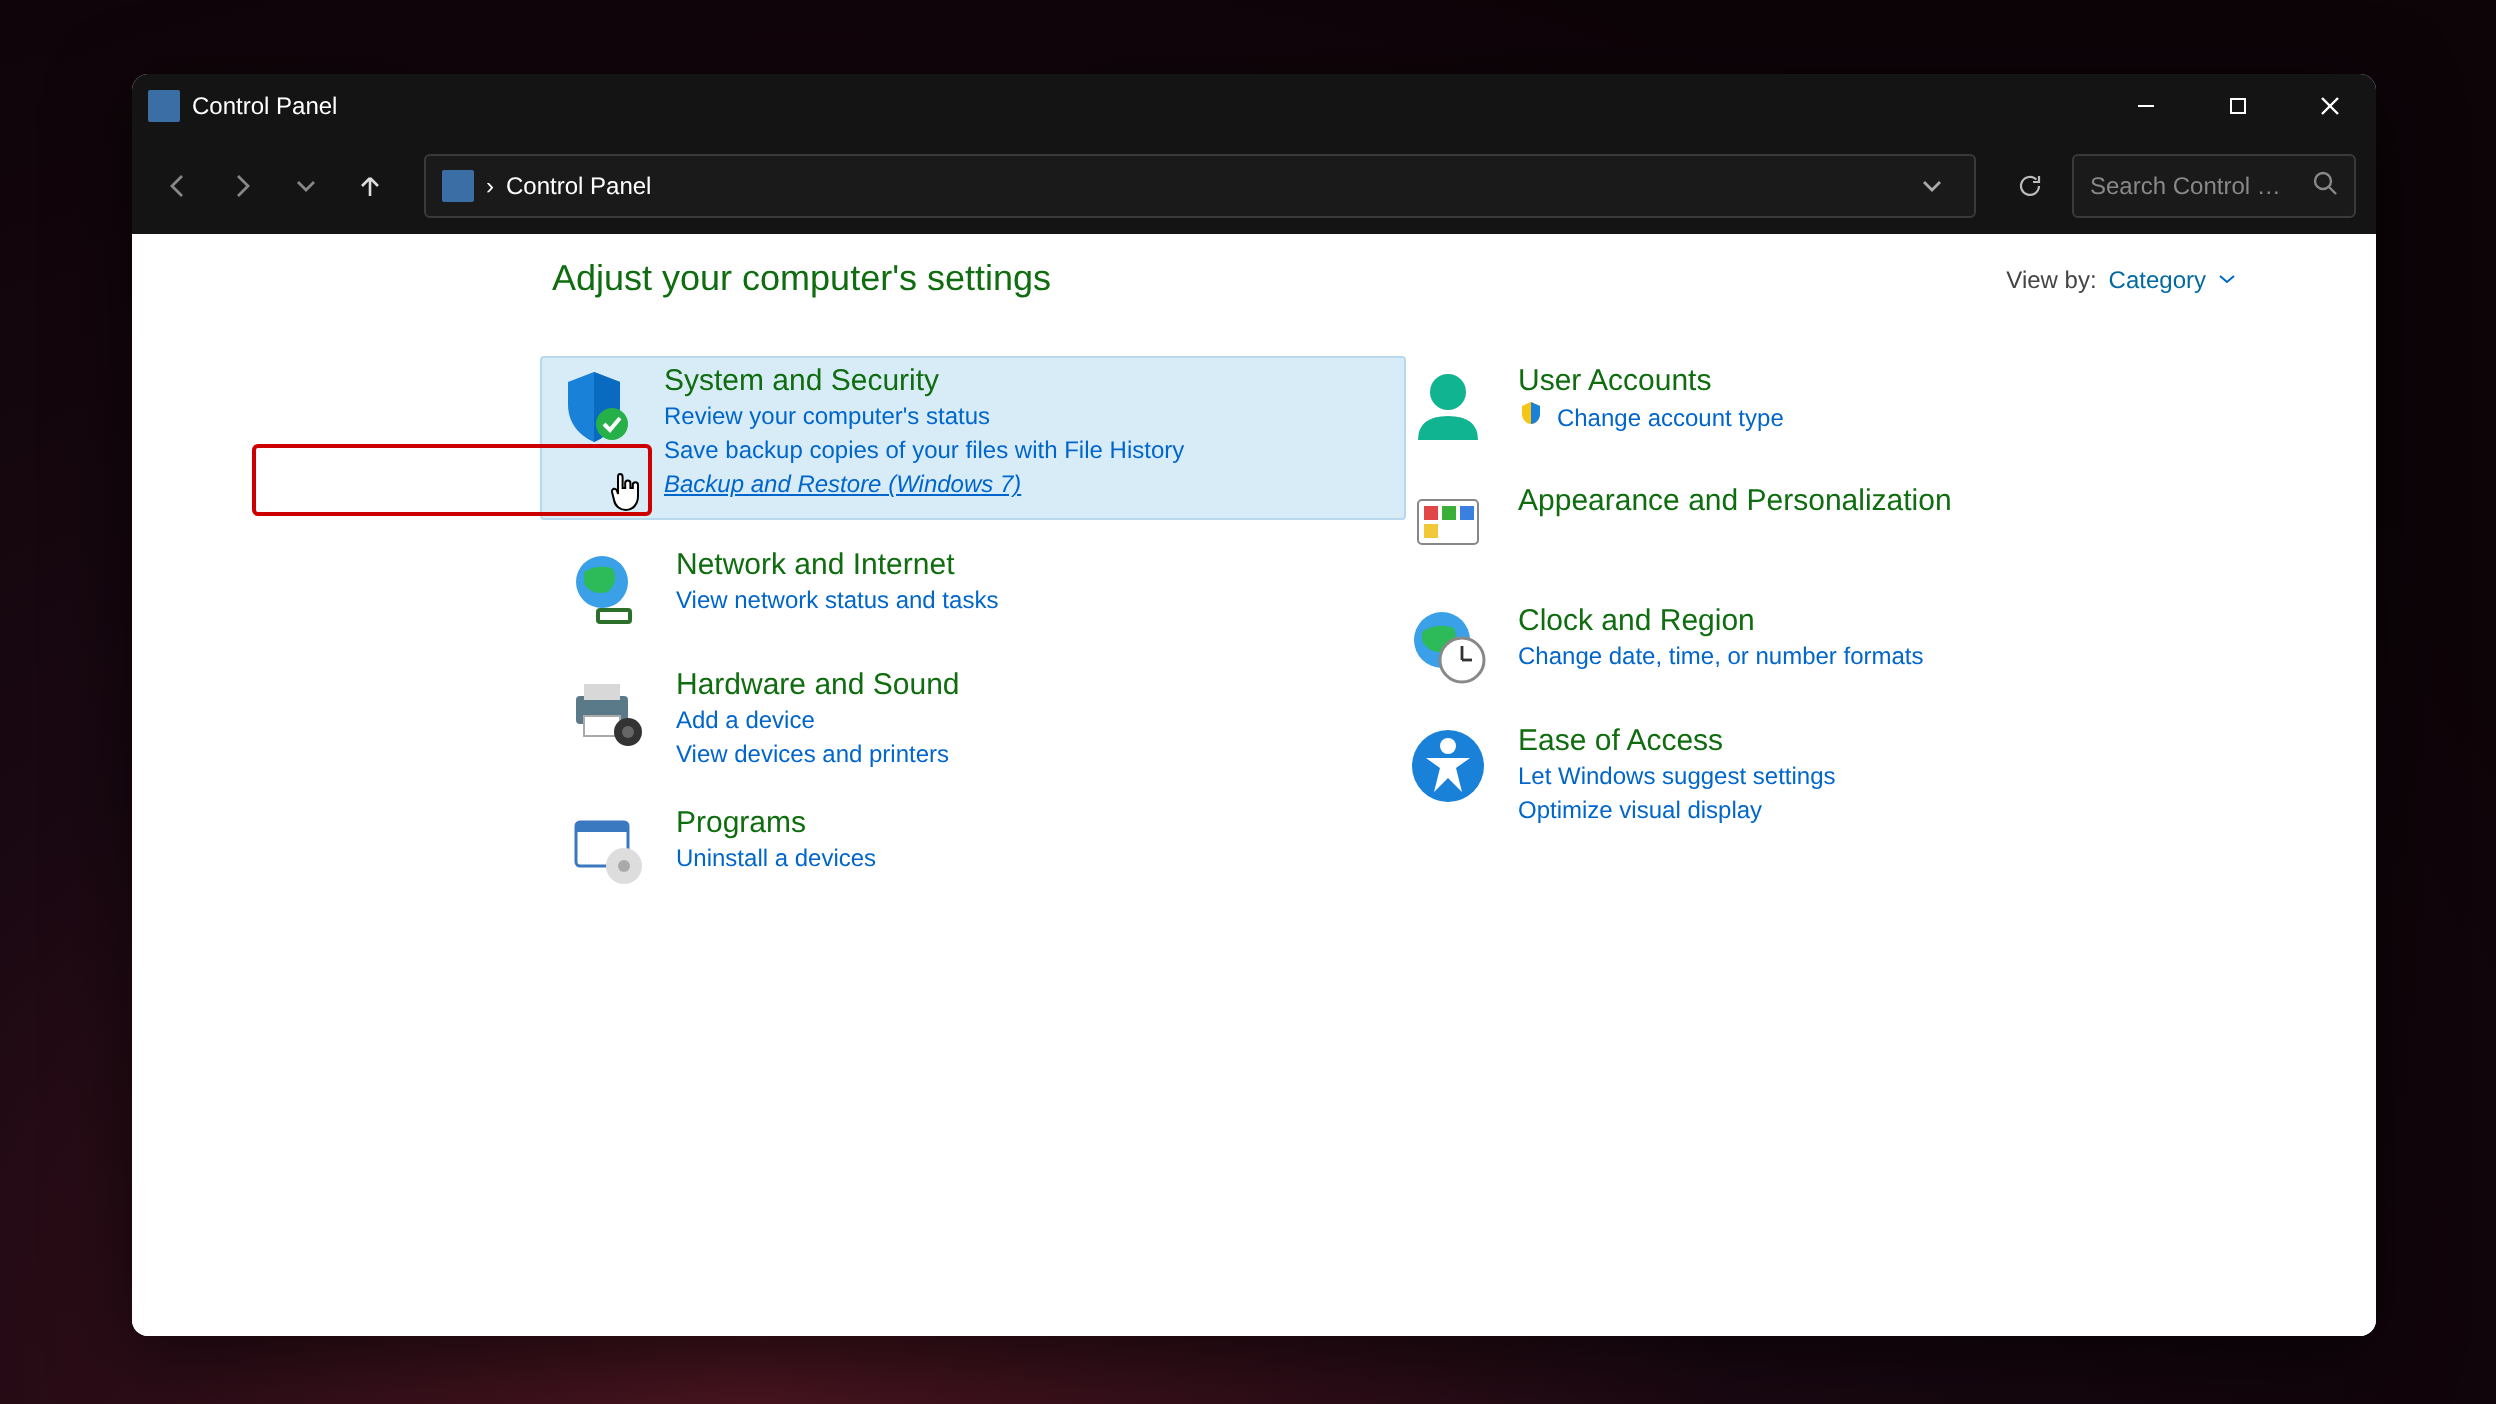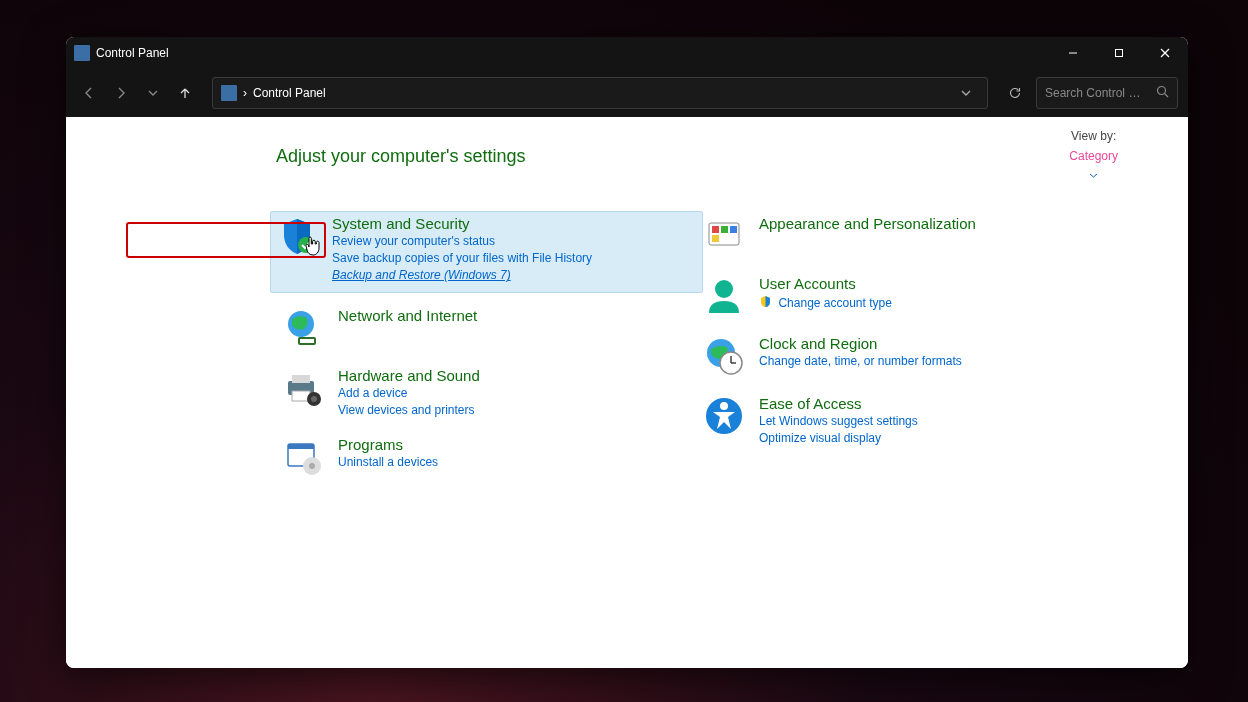--- a/index.html
+++ b/index.html
@@ -118,23 +118,22 @@
     color: #0f6d0f;
     font-size: 18px;
     font-weight: 400;
   }
   .viewby {
     font-size: 12px;
     color: #444;
     display: flex;
     align-items: center;
     gap: 6px;
-    flex-direction: column;
-  }
-  .viewby .val { color: #ec4899; text-align: right; }
+  }
+  .viewby .val { color: #0369a1; text-align: right; }
   .columns {
     display: flex;
   }
   .col { flex: 1; }
   .category {
     display: flex;
     gap: 14px;
     margin-bottom: 10px;
     padding: 4px 6px;
     align-items: flex-start;
@@ -303,20 +302,21 @@
           <div class="cat-icon">
             <svg width="42" height="42" viewBox="0 0 42 42">
                 <circle cx="19" cy="17" r="13" fill="#3aa0e8"></circle>
                 <path d="M10 12 Q16 8 24 10 Q28 16 22 22 Q14 24 10 18 Z" fill="#2dbb5a"></path>
                 <rect x="16" y="30" width="18" height="8" rx="2" fill="#2b6f2b"></rect>
                 <rect x="18" y="32" width="14" height="4" fill="#fff"></rect>
               </svg>
           </div>
           <div class="cat-body">
             <div class="cat-title">Network and Internet</div>
+            <a class="cat-link">View network status and tasks</a>
           </div>
         </div>
 
         <div class="category">
           <div class="cat-icon">
             <svg width="42" height="42" viewBox="0 0 42 42">
                 <rect x="6" y="14" width="26" height="14" rx="2" fill="#5a7a8a"></rect>
                 <rect x="10" y="8" width="18" height="8" fill="#d8d8d8"></rect>
                 <rect x="10" y="24" width="18" height="10" fill="#fff" stroke="#aaa"></rect>
                 <circle cx="32" cy="32" r="7" fill="#333"></circle>
@@ -341,35 +341,20 @@
           </div>
           <div class="cat-body">
             <div class="cat-title">Programs</div>
             <a class="cat-link">Uninstall a devices</a>
           </div>
         </div>
 
       </div>
 
       <div class="col">
-
-        <div class="category">
-          <div class="cat-icon">
-            <svg width="42" height="42" viewBox="0 0 42 42">
-                <rect x="6" y="8" width="30" height="22" rx="2" fill="#fff" stroke="#888"></rect>
-                <rect x="9" y="11" width="7" height="7" fill="#e04848"></rect>
-                <rect x="18" y="11" width="7" height="7" fill="#3ab03a"></rect>
-                <rect x="27" y="11" width="7" height="7" fill="#3a80e0"></rect>
-                <rect x="9" y="20" width="7" height="7" fill="#f0c838"></rect>
-              </svg>
-          </div>
-          <div class="cat-body">
-            <div class="cat-title">Appearance and Personalization</div>
-          </div>
-        </div>
 
         <div class="category">
           <div class="cat-icon">
             <svg width="42" height="42" viewBox="0 0 42 42">
                 <circle cx="21" cy="14" r="9" fill="#10b491"></circle>
                 <path d="M6 38 Q6 26 21 26 Q36 26 36 38 Z" fill="#10b491"></path>
               </svg>
           </div>
           <div class="cat-body" style="position:relative;">
             <div class="cat-title">User Accounts</div>
@@ -379,20 +364,35 @@
                   <path d="M6.5 1 L11 3 V7 C11 10 8.5 12 6.5 12 Z" fill="#1981d8"></path>
                 </svg>
             </span>
             <a class="cat-link" style="display:inline;">Change account type</a>
           </div>
         </div>
 
         <div class="category">
           <div class="cat-icon">
             <svg width="42" height="42" viewBox="0 0 42 42">
+                <rect x="6" y="8" width="30" height="22" rx="2" fill="#fff" stroke="#888"></rect>
+                <rect x="9" y="11" width="7" height="7" fill="#e04848"></rect>
+                <rect x="18" y="11" width="7" height="7" fill="#3ab03a"></rect>
+                <rect x="27" y="11" width="7" height="7" fill="#3a80e0"></rect>
+                <rect x="9" y="20" width="7" height="7" fill="#f0c838"></rect>
+              </svg>
+          </div>
+          <div class="cat-body">
+            <div class="cat-title">Appearance and Personalization</div>
+          </div>
+        </div>
+
+        <div class="category">
+          <div class="cat-icon">
+            <svg width="42" height="42" viewBox="0 0 42 42">
                 <circle cx="18" cy="18" r="14" fill="#3aa0e8"></circle>
                 <path d="M8 14 Q15 9 24 12 Q27 19 20 24 Q11 25 8 18 Z" fill="#2dbb5a"></path>
                 <circle cx="28" cy="28" r="11" fill="#fff" stroke="#888" stroke-width="1.5"></circle>
                 <line x1="28" y1="28" x2="28" y2="21" stroke="#333" stroke-width="1.4"></line>
                 <line x1="28" y1="28" x2="33" y2="28" stroke="#333" stroke-width="1.4"></line>
               </svg>
           </div>
           <div class="cat-body">
             <div class="cat-title">Clock and Region</div>
             <a class="cat-link">Change date, time, or number formats</a>

